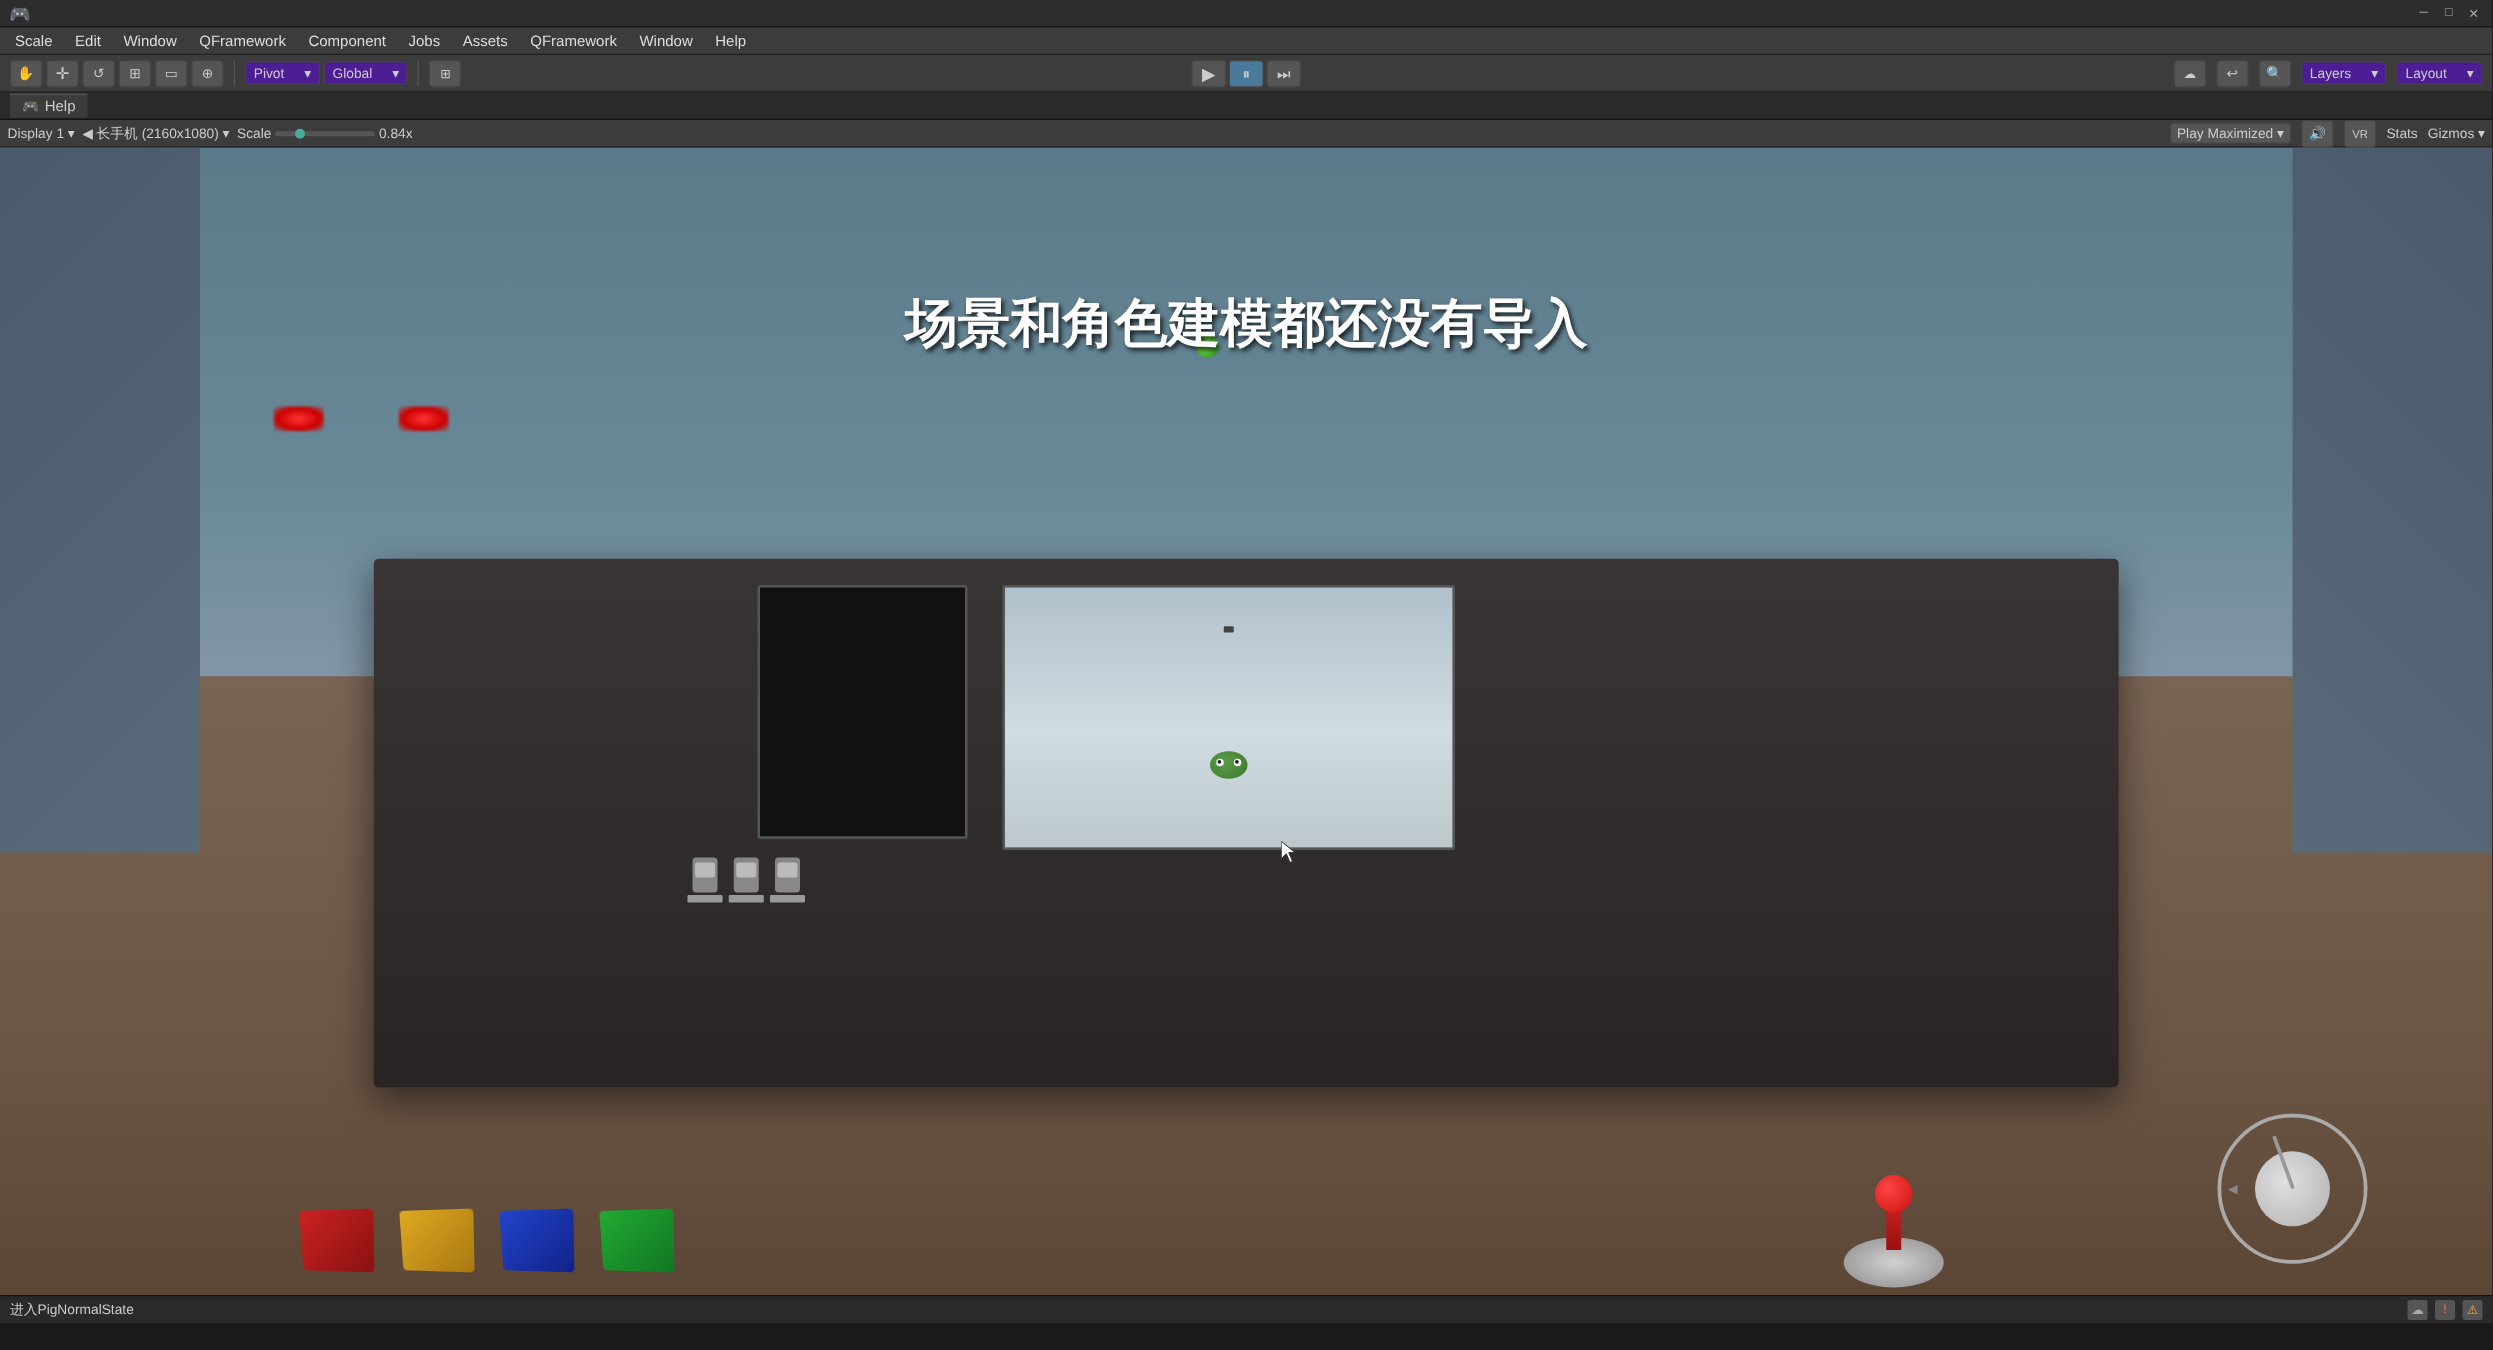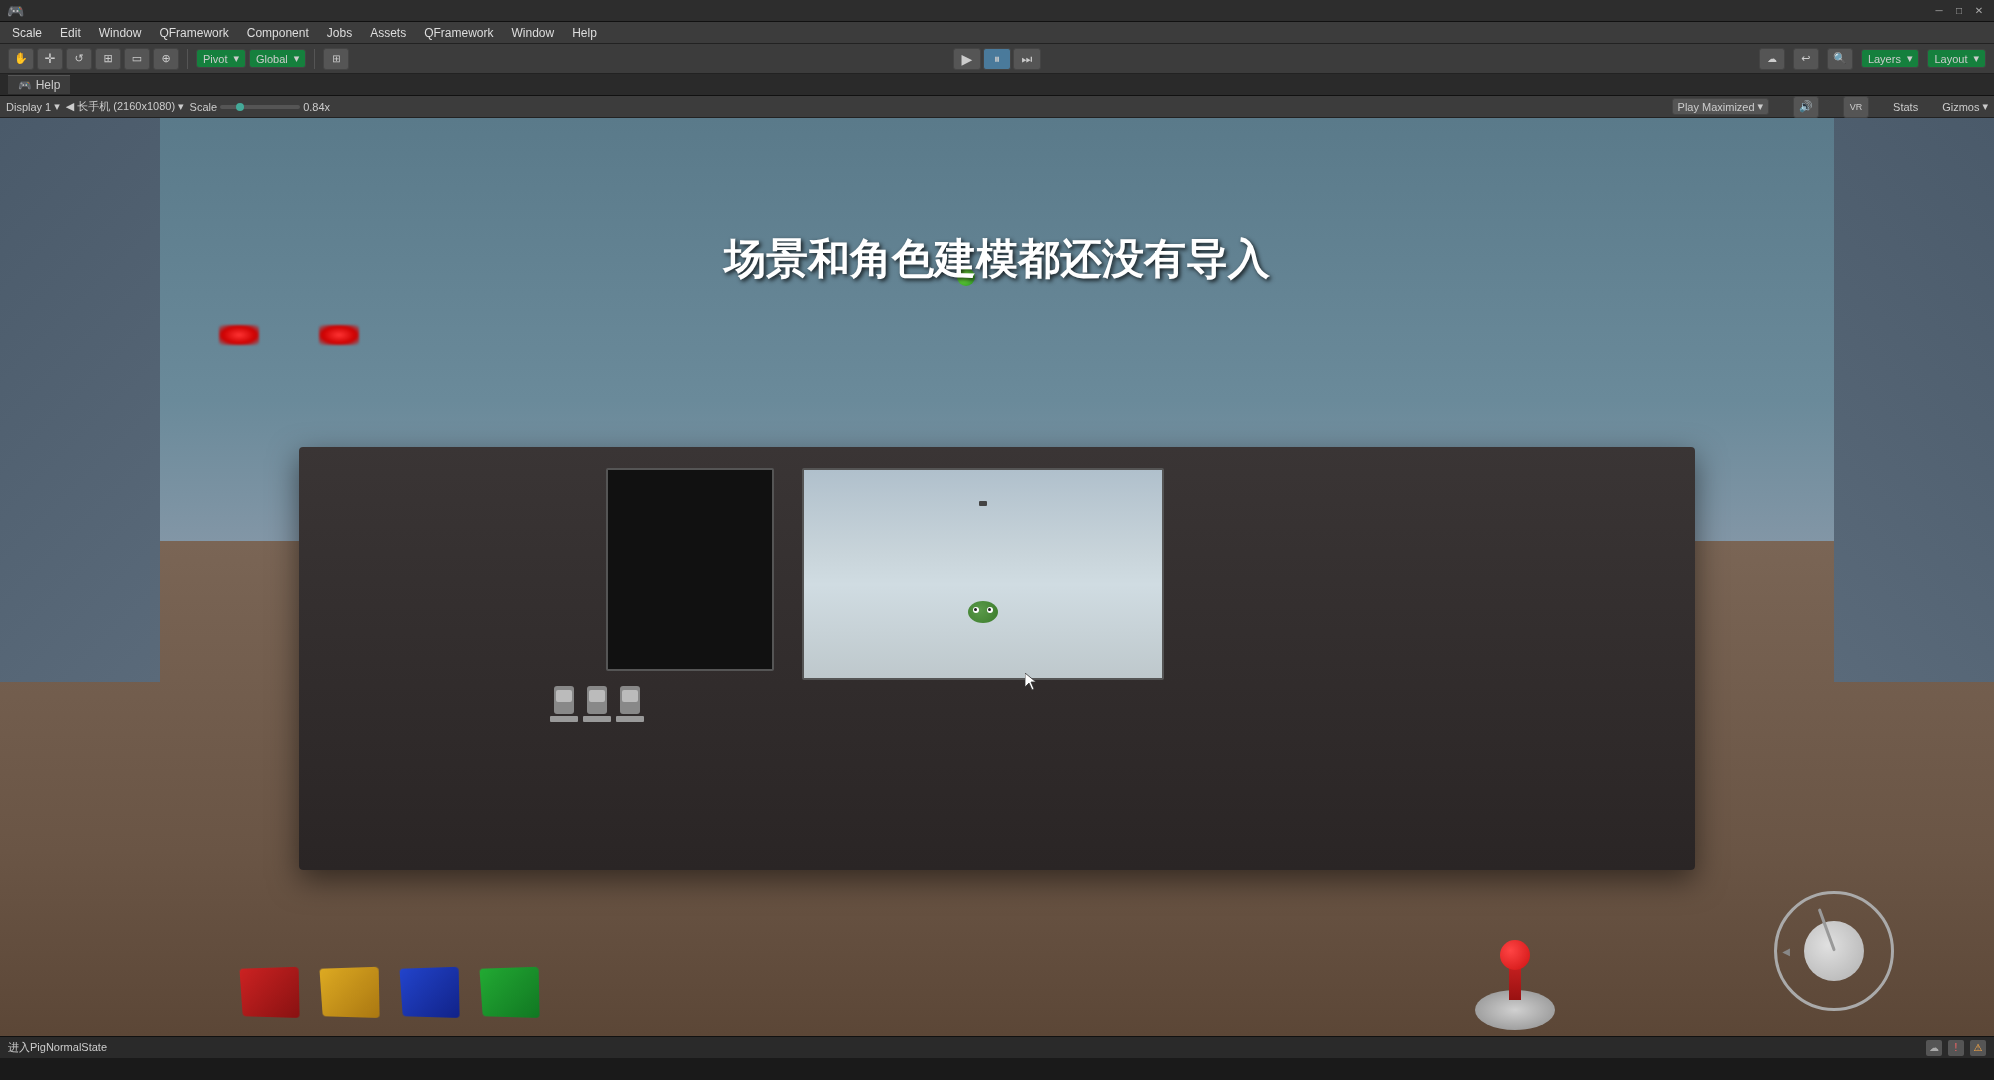--- a/index.html
+++ b/index.html
@@ -120,30 +120,30 @@
     }
     .play-btn.active { background: #4a7a9b; }
 
     #right-toolbar {
       margin-left: auto;
       display: flex;
       align-items: center;
       gap: 8px;
     }
     .toolbar-dropdown {
-      background: #15803d;
+      background: #4c1d95;
       border: 1px solid #444;
       border-radius: 3px;
       padding: 2px 6px;
       font-size: 11px;
       color: #ccc;
       cursor: pointer;
       display: flex;
       align-items: center;
-      gap: 6px;
+      gap: 16px;
     }
 
     
     #game-tabbar {
       height: 22px;
       background: #2a2a2a;
       display: flex;
       align-items: center;
       padding: 0 8px;
       border-bottom: 1px solid #111;
@@ -205,21 +205,21 @@
       background: #4a9;
       border-radius: 50%;
       position: absolute;
       top: -2px;
       left: 20%;
     }
     #game-toolbar-right {
       margin-left: auto;
       display: flex;
       align-items: center;
-      gap: 24px;
+      gap: 8px;
     }
 
     
     #game-view {
       position: relative;
       width: 100%;
       height: calc(1080px - 22px - 22px - 30px - 22px - 22px - 22px);
       overflow: hidden;
     }
 

